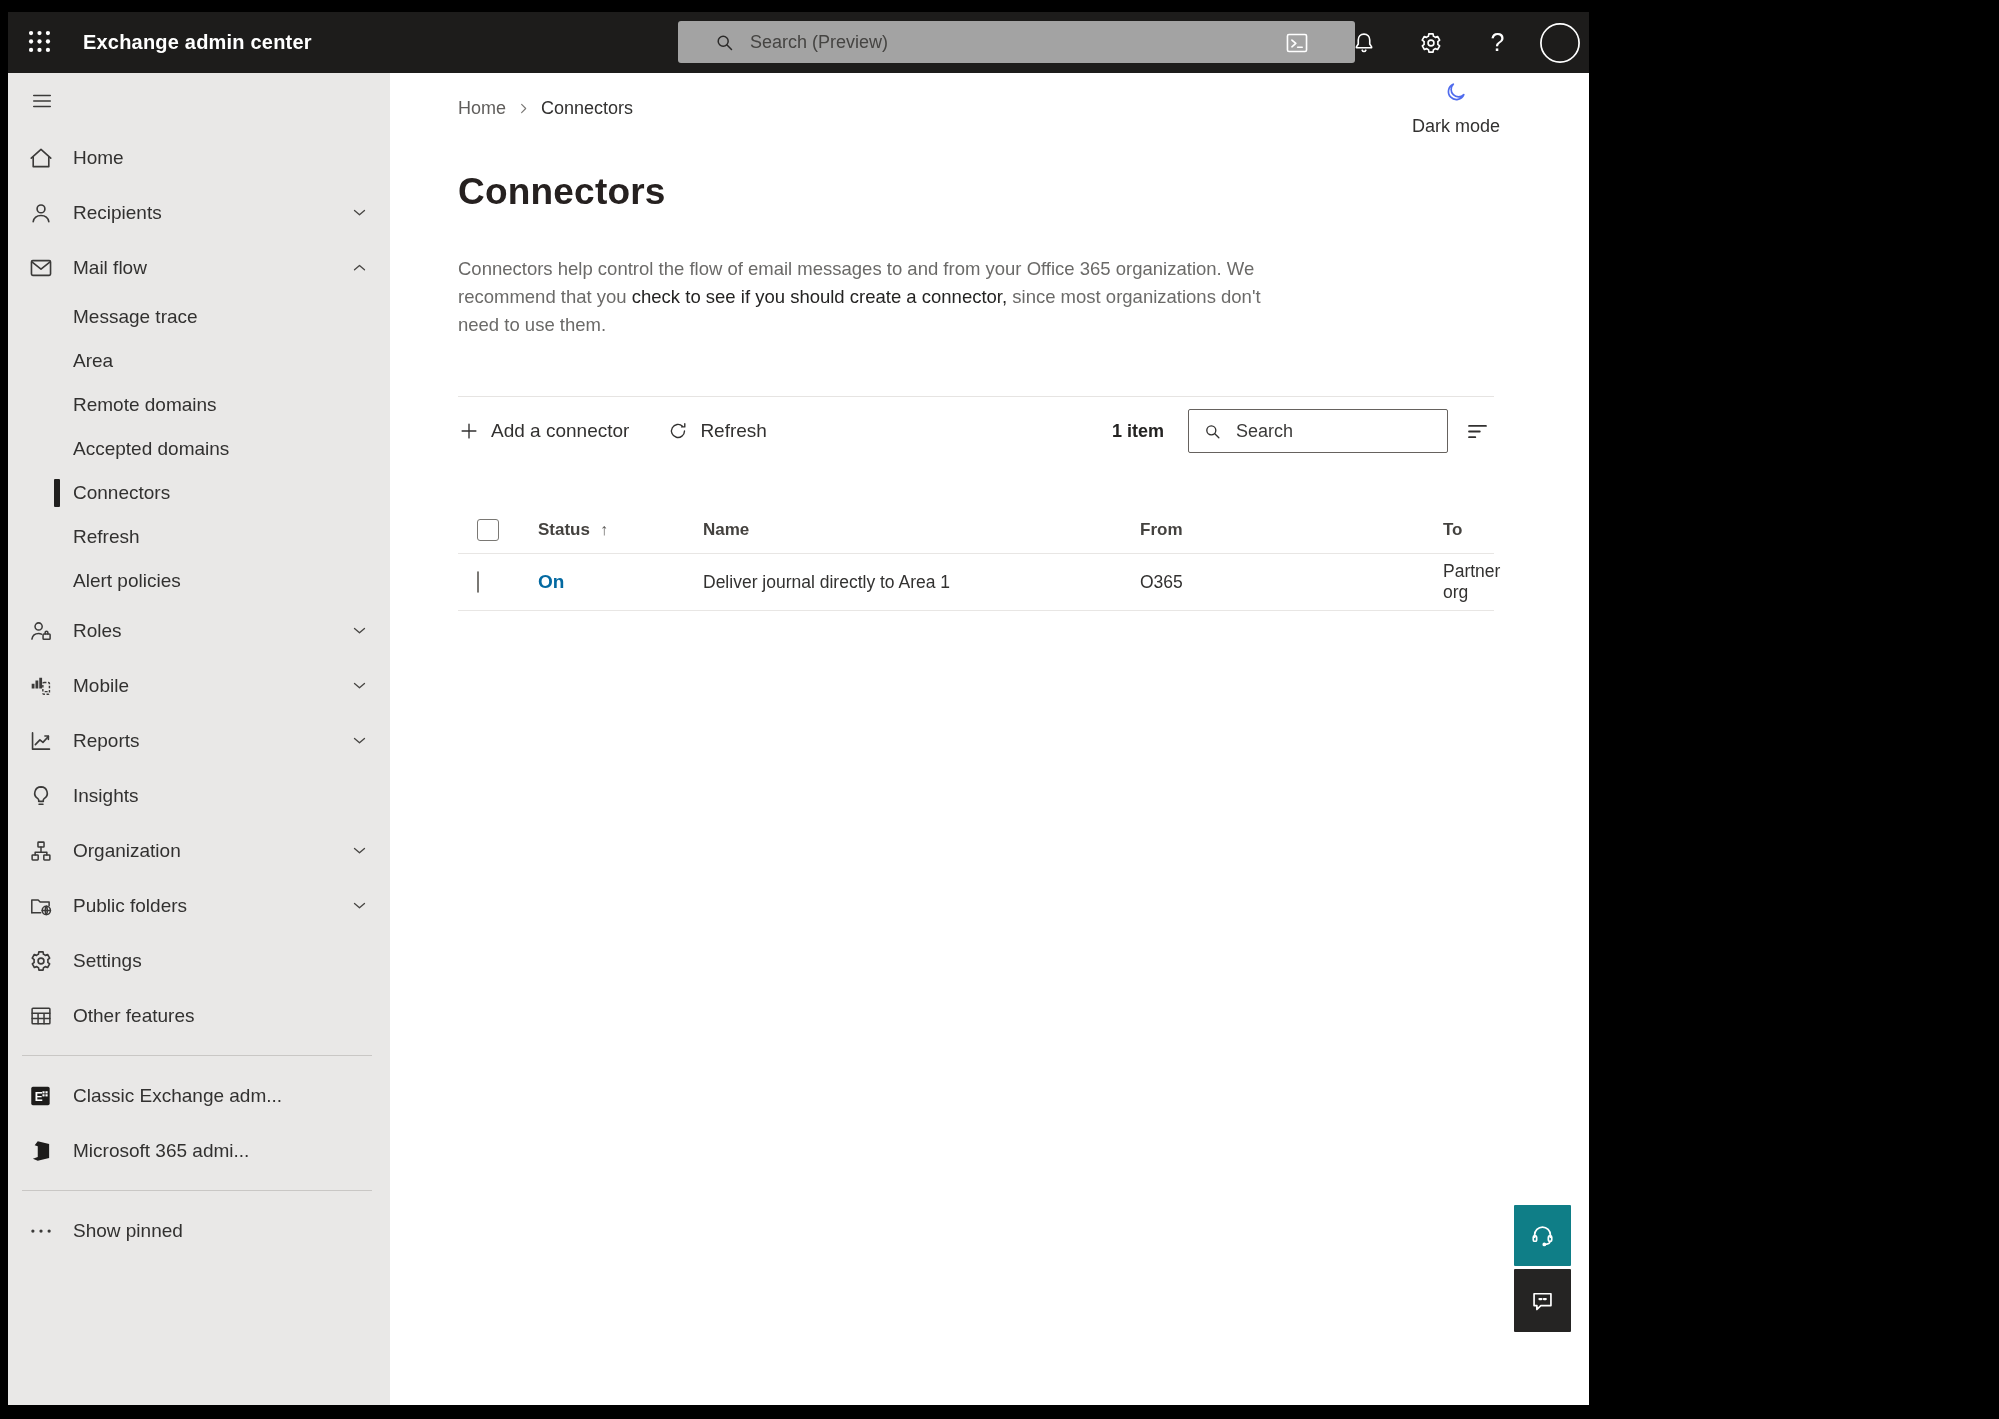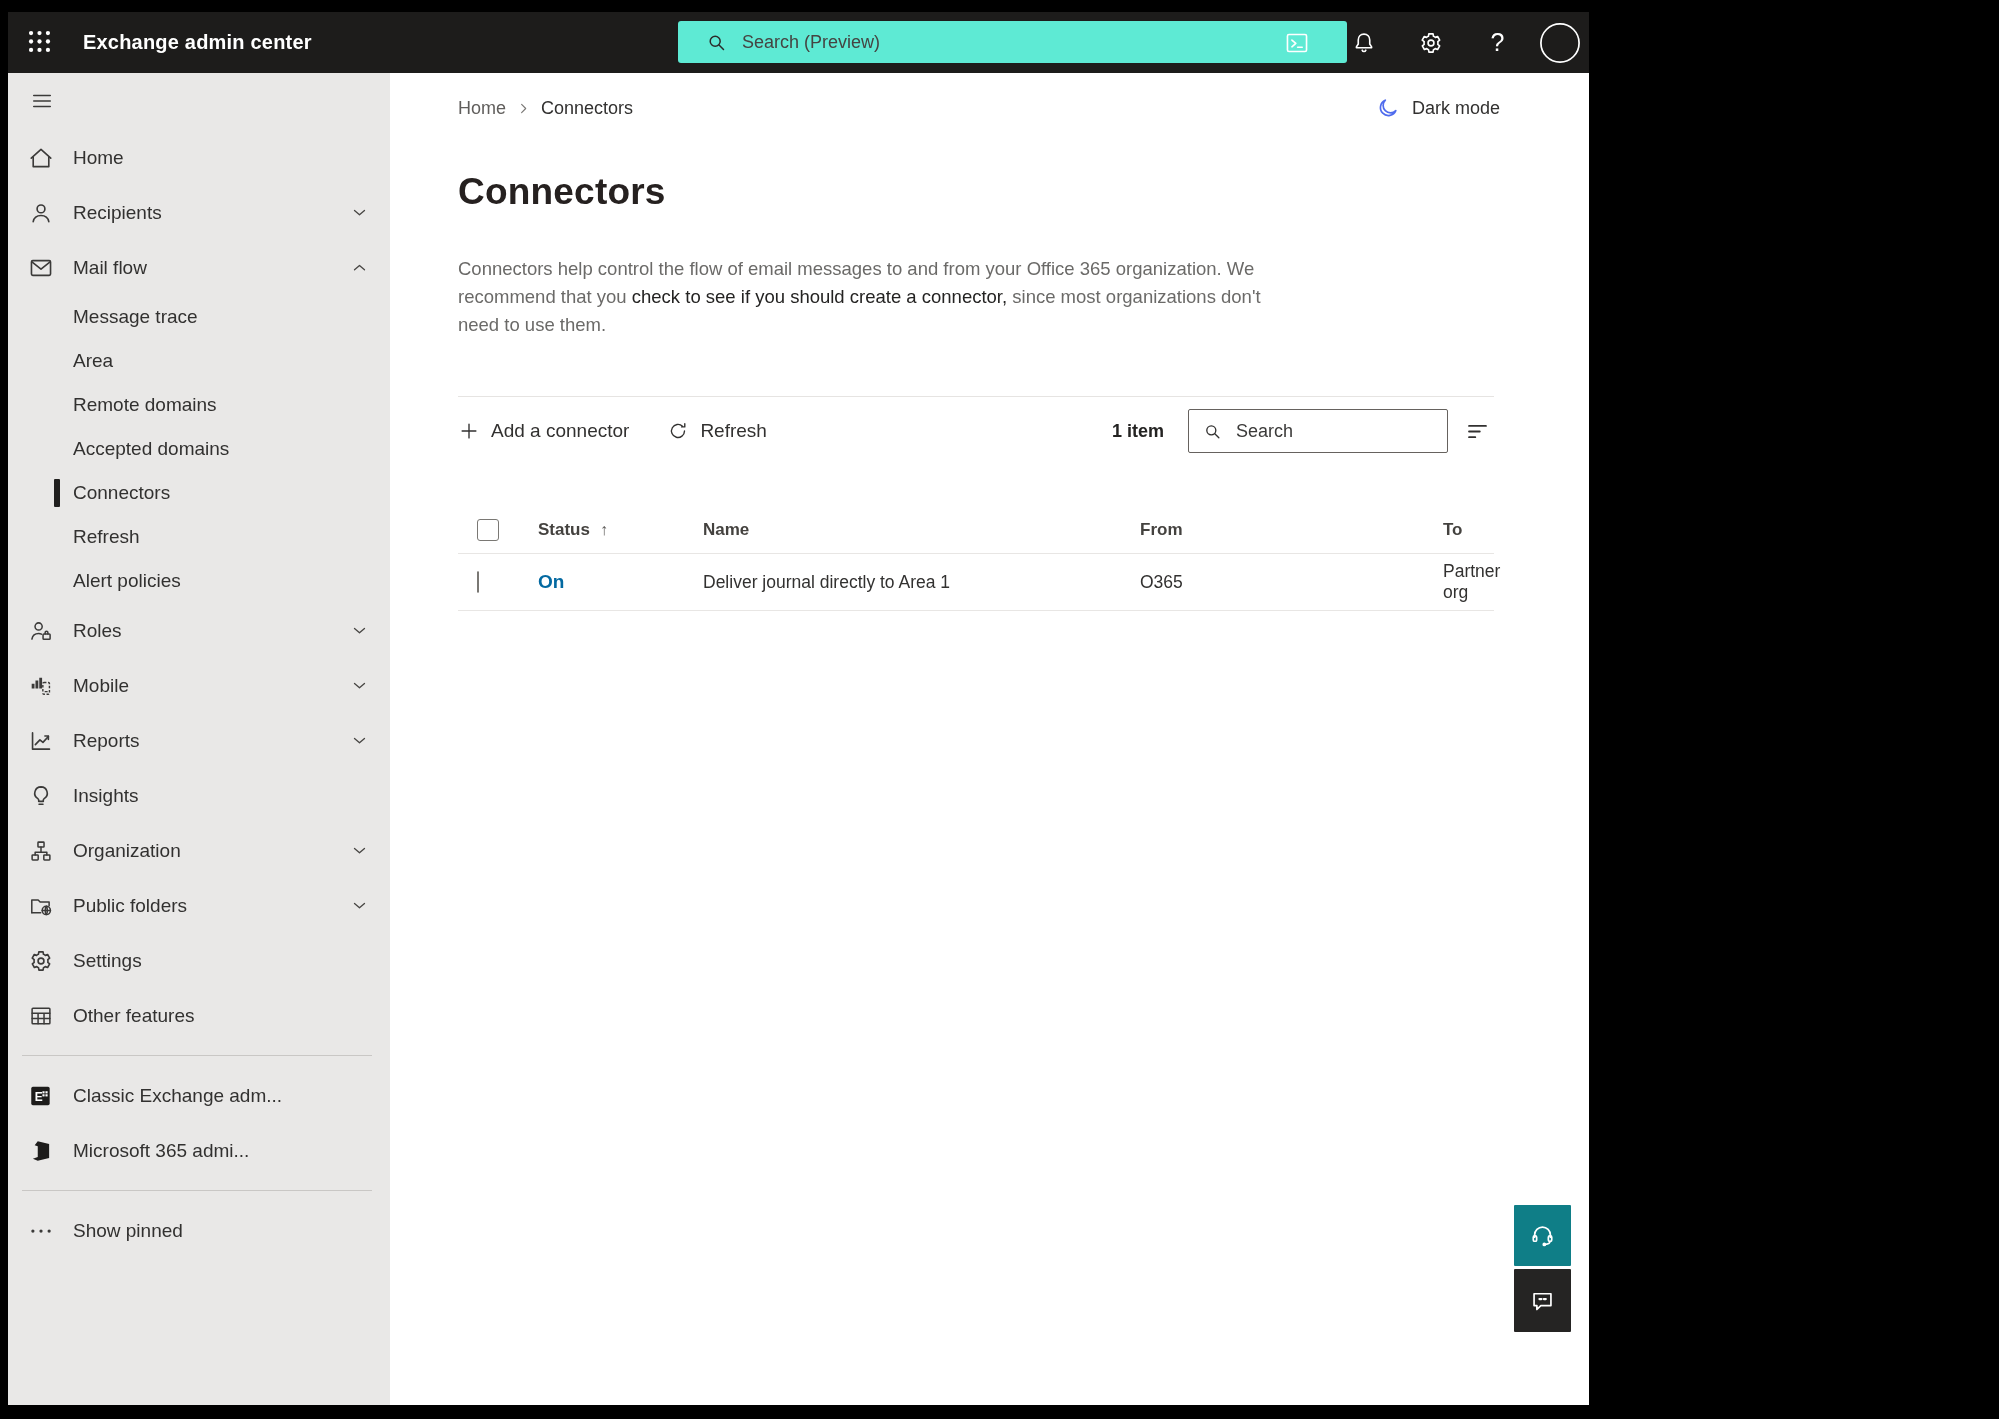--- a/index.html
+++ b/index.html
@@ -8,21 +8,21 @@
     background:#000;font-family:"Liberation Sans","DejaVu Sans",sans-serif;
     -webkit-font-smoothing:antialiased;
   }
   .app{position:absolute;left:8px;top:12px;width:1581px;height:1393px;background:#fff;overflow:hidden;}
 
   
   .topbar{position:absolute;left:0;top:0;right:0;height:61px;background:#1d1c1b;display:flex;align-items:center;z-index:5;}
   .waffle{width:44px;height:44px;margin-left:9px;background:none;border:none;color:#fff;display:flex;align-items:center;justify-content:center;cursor:pointer;}
   .waffle svg{width:27px;height:27px;}
   .app-title{color:#fff;font-size:20px;font-weight:700;margin-left:22px;letter-spacing:.2px;white-space:nowrap;}
-  .topbar-search{position:absolute;left:670px;top:9px;width:641px;height:42px;background:#5eead4;border-radius:3px;display:flex;align-items:center;padding-left:28px;gap:15px;cursor:text;}
+  .topbar-search{position:absolute;left:670px;top:9px;width:641px;height:42px;background:#a3a3a3;border-radius:3px;display:flex;align-items:center;padding-left:36px;gap:15px;cursor:text;}
   .topbar-search .icon svg{width:21px;height:21px;color:#2b2a29;display:block;}
   .topbar-search .ph{font-size:18px;color:#454442;}
   .topbar-right{position:absolute;right:8px;top:0;height:61px;display:flex;align-items:center;gap:40px;}
   .tb-btn{width:27px;height:27px;padding:0;background:none;border:none;color:#fff;cursor:pointer;display:flex;align-items:center;justify-content:center;}
   .tb-btn svg{width:26px;height:26px;display:block;}
   .tb-btn.help-q{font-size:25px;color:#fff;font-family:"Liberation Sans",sans-serif;}
   .avatar-btn{width:42px;height:42px;margin-left:-12px;background:none;border:none;padding:0;cursor:pointer;color:#fff;}
   .avatar-btn svg{width:42px;height:42px;display:block;}
 
   
@@ -42,21 +42,21 @@
   .nav-divider{height:1px;background:#c9c7c5;margin:12px 18px 12px 14px;}
 
   
   .content{position:absolute;left:382px;top:61px;right:0;bottom:0;background:#fff;padding:0 95px 0 68px;overflow:hidden;}
   .topline{display:flex;justify-content:space-between;align-items:center;margin-top:22px;height:26px;}
   .breadcrumb{display:flex;align-items:center;gap:10px;font-size:18px;}
   .bc-home{color:#605e5c;cursor:pointer;}
   .bc-sep{width:15px;height:15px;color:#797774;}
   .bc-sep svg{width:15px;height:15px;display:block;}
   .bc-cur{color:#323130;}
-  .darkmode{display:flex;align-items:center;gap:12px;margin-right:-12px;font-size:18px;color:#323130;background:none;border:none;cursor:pointer;}
+  .darkmode{display:flex;align-items:center;gap:12px;margin-right:-12px;font-size:18px;color:#323130;background:none;border:none;cursor:pointer;flex-direction:column;}
   .darkmode .icon svg{width:24px;height:24px;display:block;}
   h1{margin:52px 0 0;font-size:37px;line-height:38px;font-weight:700;color:#262120;letter-spacing:.2px;}
   .desc{margin:44px 0 0;max-width:840px;font-size:18.5px;line-height:28px;color:#6b6a68;}
   .desc-link{color:#242322;text-decoration:none;cursor:pointer;}
   .divider-top{margin-top:57px;height:1px;background:#e6e4e2;}
 
   .toolbar{display:flex;align-items:center;height:50px;margin-top:9px;}
   .cmd-btn{display:flex;align-items:center;gap:11px;font-size:19px;color:#323130;background:none;border:none;padding:0;cursor:pointer;font-family:inherit;}
   .cmd-btn .icon svg{width:22px;height:22px;display:block;color:#323130;}
   .cmd-refresh{margin-left:38px;}

